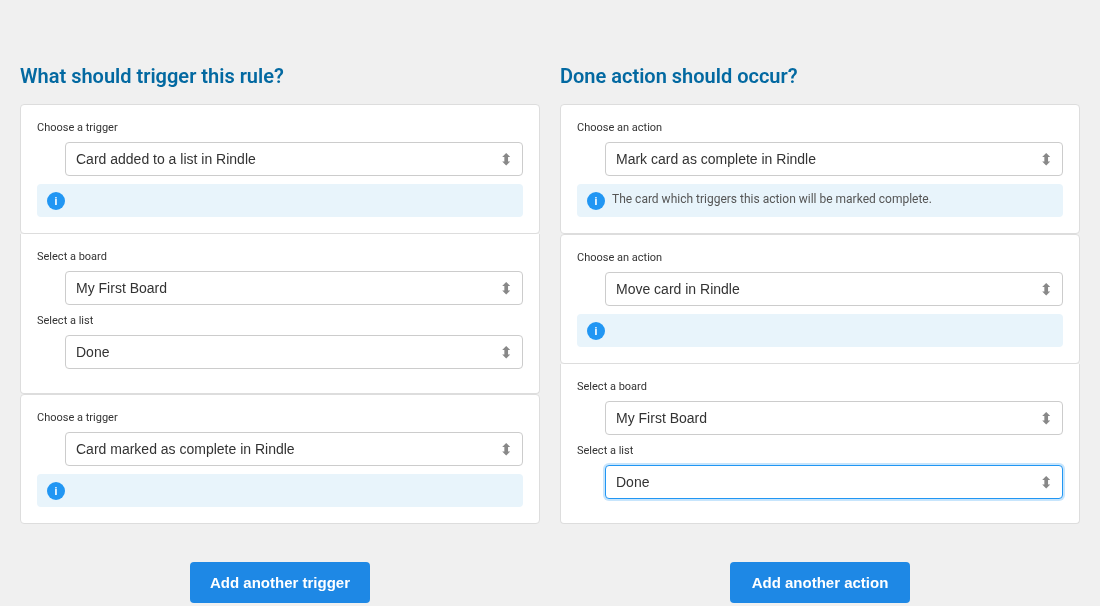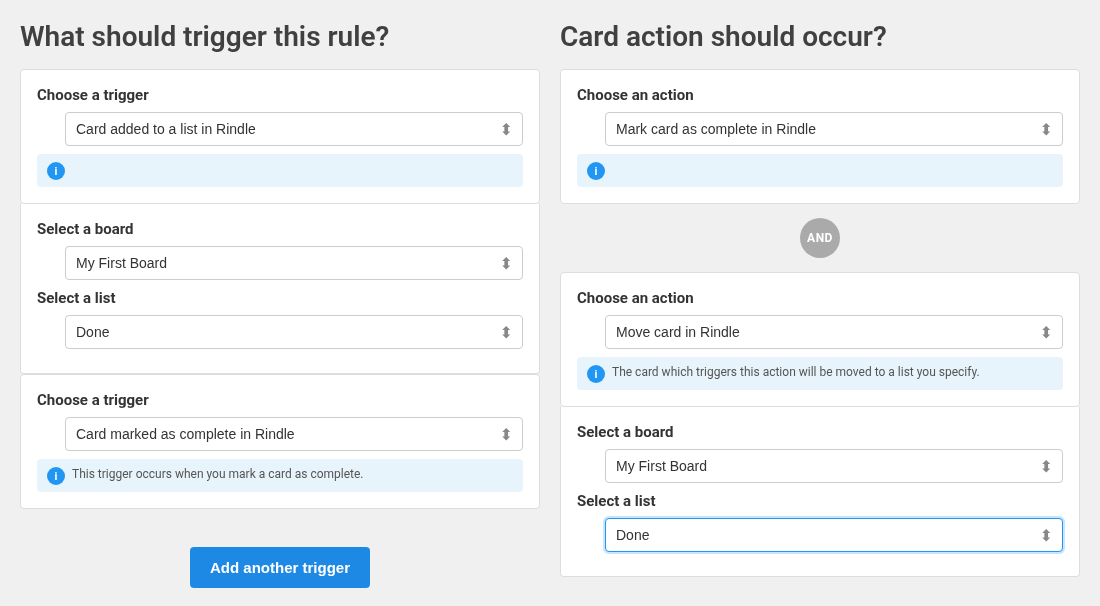--- a/index.html
+++ b/index.html
@@ -12,35 +12,36 @@
       padding: 20px;
       gap: 20px;
     }
     .column {
       flex: 1;
       display: flex;
       flex-direction: column;
       gap: 0;
     }
     .column-title {
-      font-size: 28px;
+      font-size: 20px;
       font-weight: 600;
-      color: #404040;
+      color: #0369a1;
       margin-bottom: 16px;
+      margin-top: 44px;
     }
     .card {
       background: #fff;
       border: 1px solid #ddd;
       border-radius: 4px;
       padding: 16px;
       margin-bottom: 0;
     }
     .card-label {
-      font-size: 15px;
-      font-weight: 700;
+      font-size: 11px;
+      font-weight: 400;
       color: #333;
       margin-bottom: 8px;
     }
     .select-wrapper {
       position: relative;
       margin-bottom: 8px;
       padding-left: 28px;
     }
     select {
       width: 100%;
@@ -181,64 +182,60 @@
     <div class="select-wrapper">
       <select>
         <option>Card added to a list in Rindle</option>
         <option selected="">Card marked as complete in Rindle</option>
         <option>Card moved in Rindle</option>
       </select>
       <span class="select-arrow">⬍</span>
     </div>
     <div class="info-row">
       <div class="info-icon">i</div>
-      <span class="info-text">This trigger occurs when you mark a card as complete.</span>
     </div>
   </div>
 
   <div style="display:flex; justify-content:center; margin-top:20px;">
     <button class="add-button">Add another trigger</button>
   </div>
 </div>
 
 <div class="column">
-  <div class="column-title">Card action should occur?</div>
+  <div class="column-title">Done action should occur?</div>
 
   <div class="card">
     <div class="card-label">Choose an action</div>
     <div class="select-wrapper">
       <select>
         <option>Mark card as complete in Rindle</option>
         <option>Move card in Rindle</option>
         <option>Archive card in Rindle</option>
       </select>
       <span class="select-arrow">⬍</span>
     </div>
     <div class="info-row">
       <div class="info-icon">i</div>
-    </div>
-  </div>
-
-  <div class="divider-badge">
-    <div class="badge-circle">AND</div>
-  </div>
+      <span class="info-text">The card which triggers this action will be marked complete.</span>
+    </div>
+  </div>
+
 
   <div class="card">
     <div class="card-label">Choose an action</div>
     <div class="select-wrapper">
       <select>
         <option>Mark card as complete in Rindle</option>
         <option selected="">Move card in Rindle</option>
         <option>Archive card in Rindle</option>
       </select>
       <span class="select-arrow">⬍</span>
     </div>
     <div class="info-row">
       <div class="info-icon">i</div>
-      <span class="info-text">The card which triggers this action will be moved to a list you specify.</span>
     </div>
   </div>
 
   <div class="card" style="border-top: none; border-radius: 0 0 4px 4px; margin-top: 0;">
     <div class="card-section">
       <div class="card-label">Select a board</div>
       <div class="select-wrapper">
         <select>
           <option>My First Board</option>
         </select>

